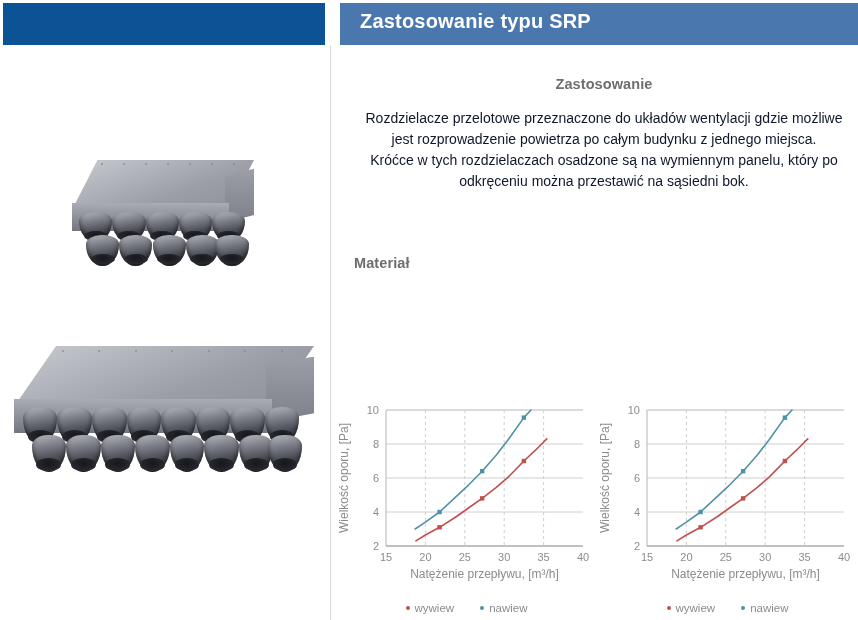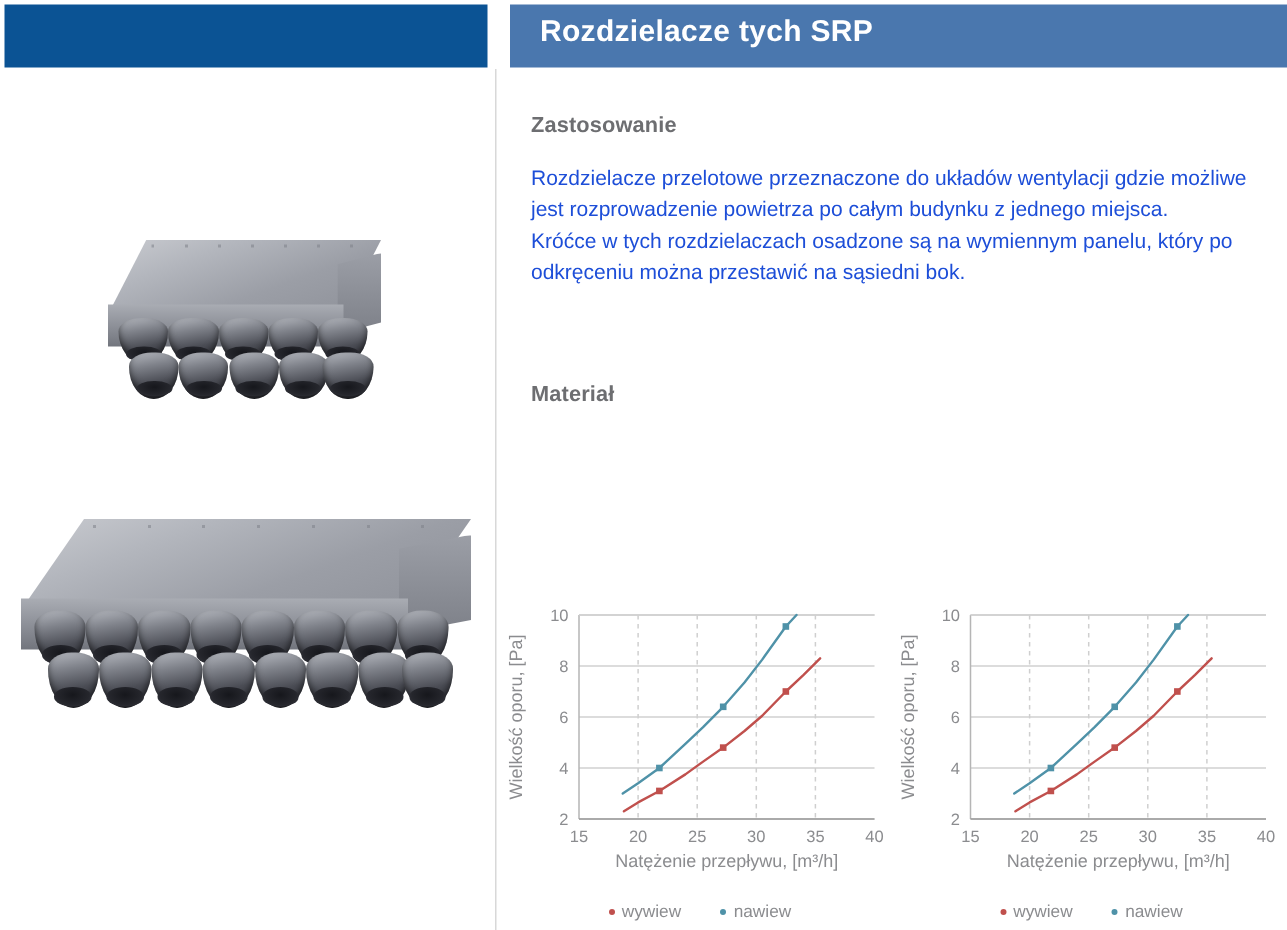--- a/index.html
+++ b/index.html
@@ -83,24 +83,24 @@
     position: absolute; left: 24px; top: 10px;
     font-size: 20px; font-weight: bold; color: #ffffff;
     letter-spacing: .2px;
   }
 
   .section-heading {
     font-size: 14.5px; font-weight: bold; color: #6d6e71;
     letter-spacing: .1px;
   }
   .body-text {
-    font-size: 14px; color: #1d4ed8; line-height: 21px;
-  }
-
-  #section-zastosowanie { position:absolute; left:18px; top:76px; width:500px; }
+    font-size: 14px; color: #0f172a; line-height: 21px;
+  }
+
+  #section-zastosowanie { position:absolute; left:18px; top:76px; width:500px;text-align:center; }
   #zastosowanie-body { margin-top: 16px; }
   #section-material { position:absolute; left:18px; top:255px; width:500px; }
   #material-body { margin-top: 6px; }
   #section-dane { position:absolute; left:18px; top:338px; width:500px; }
 
   
   #charts-row {
     position: absolute; left: 0px; top: 378px;
     width: 522px; height: 240px;
     display: flex;
@@ -169,21 +169,21 @@
       <div class="port" style="left:86%;  top:42%; width:12%; height:50%;"></div>
     </div>
   </div>
 </div>
 
 <div id="divider-line"></div>
 
 <div id="right-column">
 
   <div id="page-header-bar"></div>
-  <div id="page-title">Rozdzielacze tych SRP</div>
+  <div id="page-title">Zastosowanie typu SRP</div>
 
   <div id="section-zastosowanie">
     <div class="section-heading">Zastosowanie</div>
     <div class="body-text" id="zastosowanie-body">Rozdzielacze przelotowe przeznaczone do układów wentylacji gdzie możliwe jest rozprowadzenie powietrza po całym budynku z jednego miejsca.</div>
     <div class="body-text">Króćce w tych rozdzielaczach osadzone są na wymiennym panelu, który po odkręceniu można przestawić na sąsiedni bok.</div>
   </div>
 
   <div id="section-material">
     <div class="section-heading">Materiał</div>
   </div>

